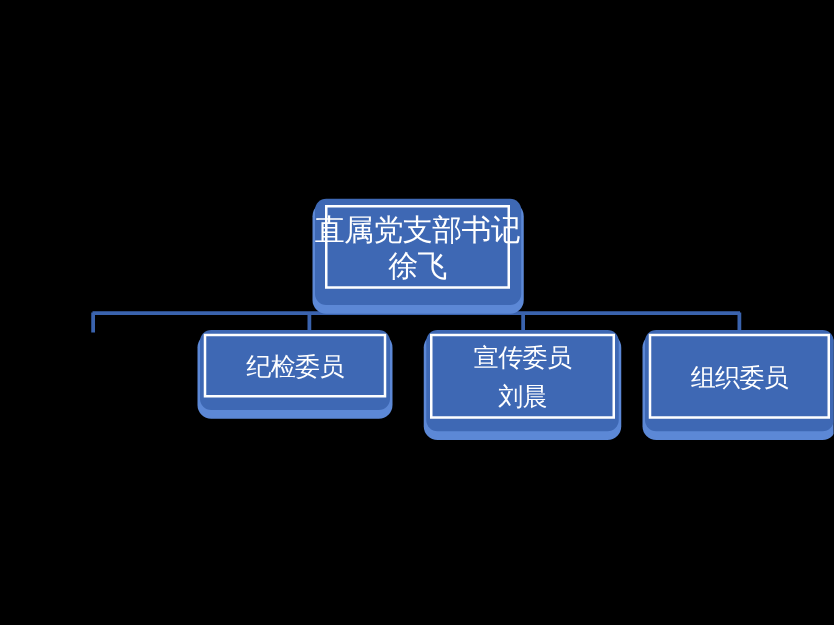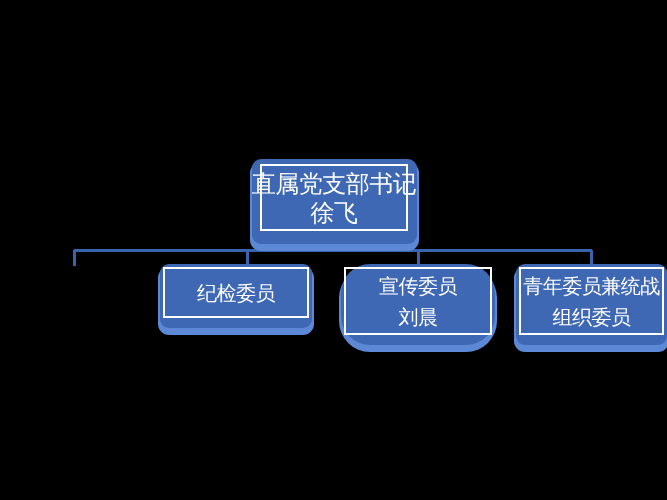--- a/index.html
+++ b/index.html
@@ -39,21 +39,21 @@
     font-size:20px;line-height:29px;
     white-space:nowrap;
     letter-spacing:-0.5px;
   }
   .n-root{left:252px;top:159px;width:165px;height:85px;}
   .n-root .frame{left:8px;right:9px;top:5px;bottom:13px;}
   .n-root .line{font-size:24px;line-height:28px;}
   .child .frame{left:3px;right:3px;top:3px;bottom:10px;}
   .n-1{left:2px;  top:264px;width:146px;height:81px;}
   .n-2{left:160px;top:264px;width:152px;height:64px;}
-  .n-3{left:341px;top:264px;width:154px;height:81px;border-radius:29px;}
+  .n-3{left:341px;top:264px;width:154px;height:81px;}
   .n-4{left:516px;top:264px;width:151px;height:81px;}
 </style>
 </head>
 <body>
 
 <div class="stage">
 
   <div class="connector c-stub"></div>
   <div class="connector c-h"></div>
   <div class="connector c-drop c-d1"></div>
@@ -77,18 +77,17 @@
 
   <div class="node child n-3">
     <div class="frame">
       <span class="line">宣传委员</span>
       <span class="line">刘晨</span>
     </div>
   </div>
 
   <div class="node child n-4">
     <div class="frame">
-      <span class="line">青年委员兼统战</span>
       <span class="line">组织委员</span>
     </div>
   </div>
 
 </div>
 
 </body></html>

